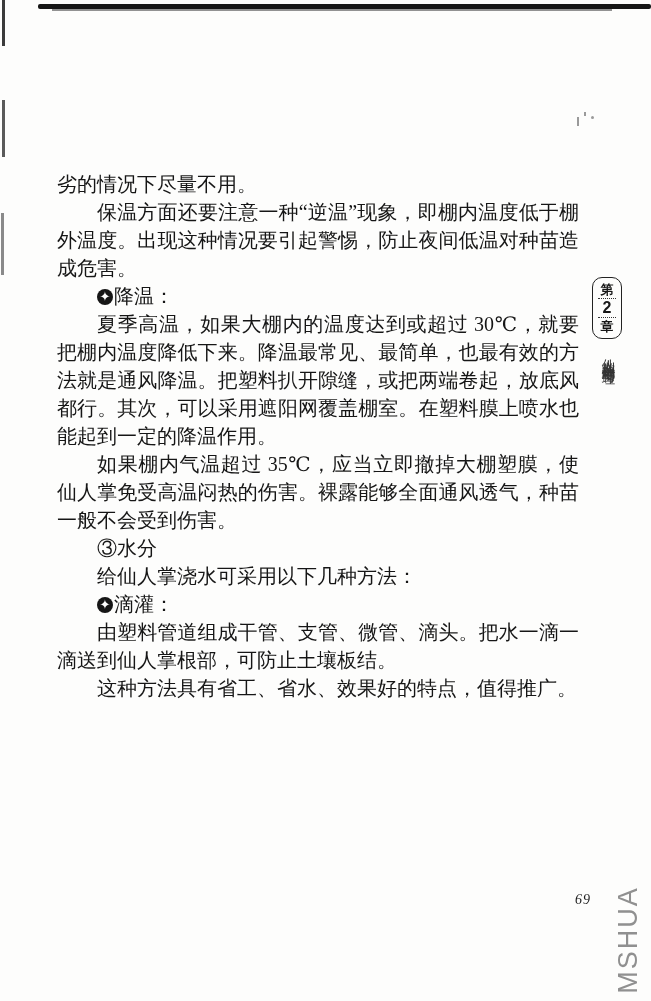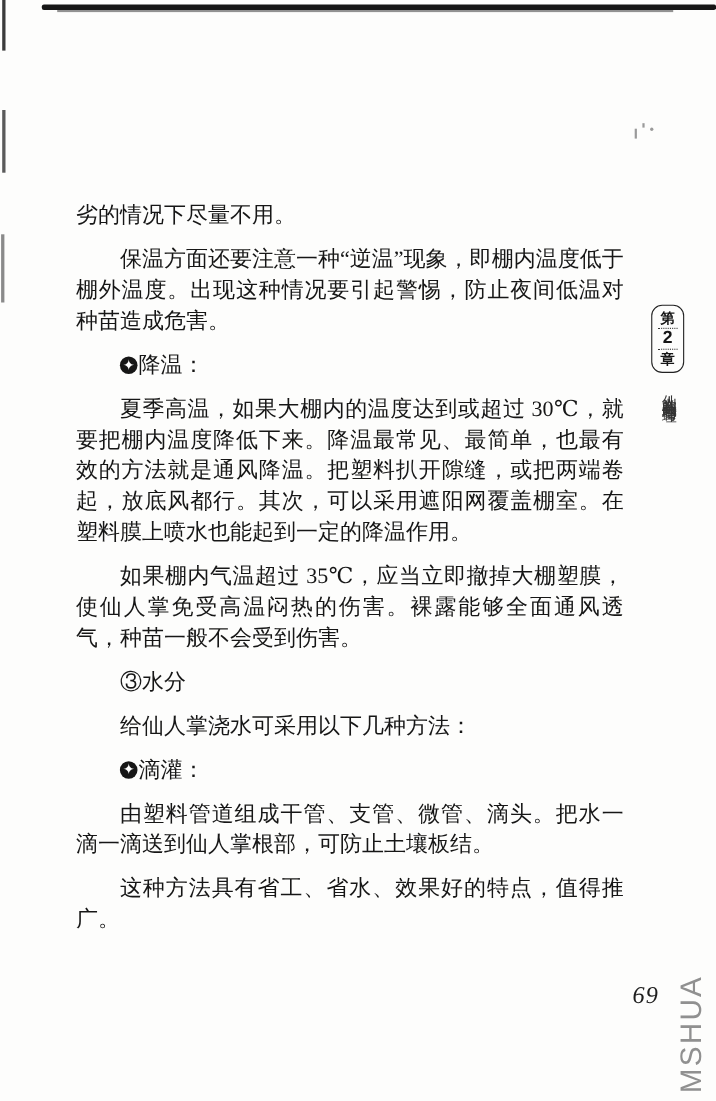--- a/index.html
+++ b/index.html
@@ -50,21 +50,21 @@
   
   .text-column{
     position:absolute;
     left:57px; top:170px;
     width:522px;
     color:var(--ink);
     font-size:20px;
     line-height:28px;
     text-align:justify;
   }
-  .text-column p{margin:12px;}
+  .text-column p{margin:0;}
   .text-column p.indent{text-indent:2em;}
   .bullet{
     display:inline-block;
     width:16px;height:16px;
     background:var(--ink);
     border-radius:50%;
     position:relative;
     vertical-align:-2px;
     margin-right:1px;
   }
@@ -119,21 +119,21 @@
     font-size:13.5px;
     letter-spacing:1.6px;
     color:#333;
     font-weight:500;
   }
 
   
   .page-number{
     position:absolute;
     left:575px; top:892px;
-    font-size:22px;
+    font-size:14px;
     font-style:italic;
     color:#1d1d1d;
     letter-spacing:1px;
   }
 
   
   .watermark{
     position:absolute;
     left:563px; top:923px;
     width:130px; height:34px;

